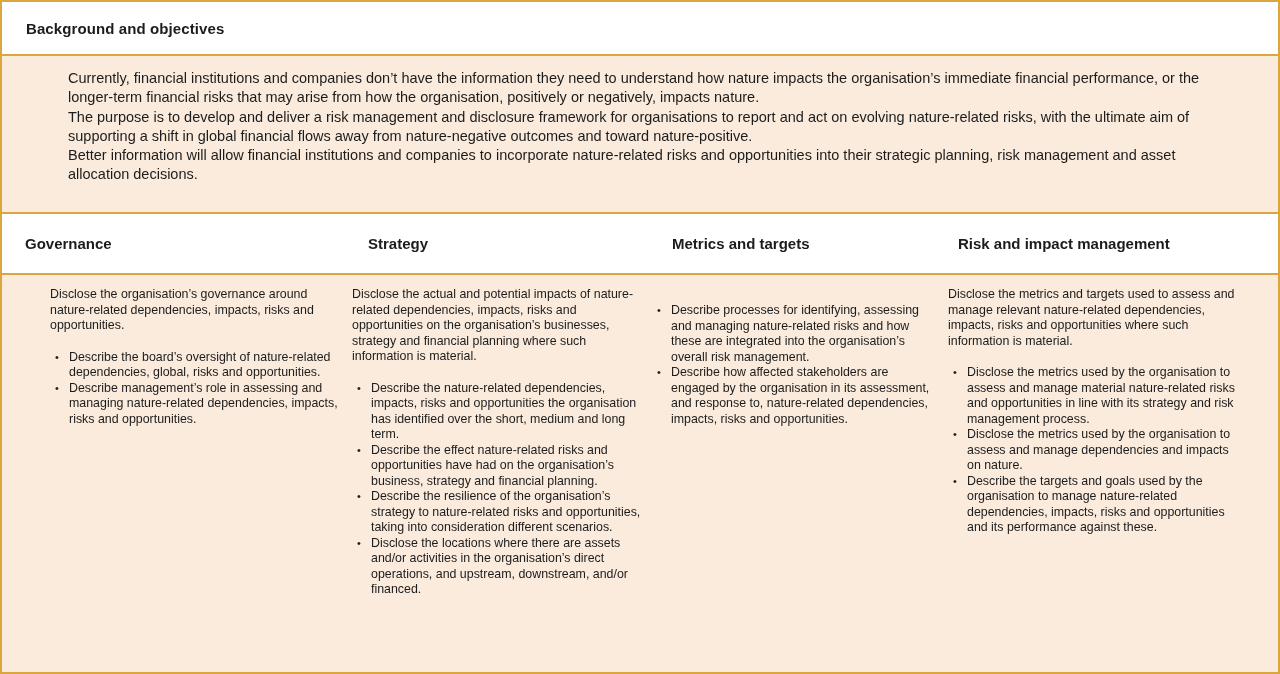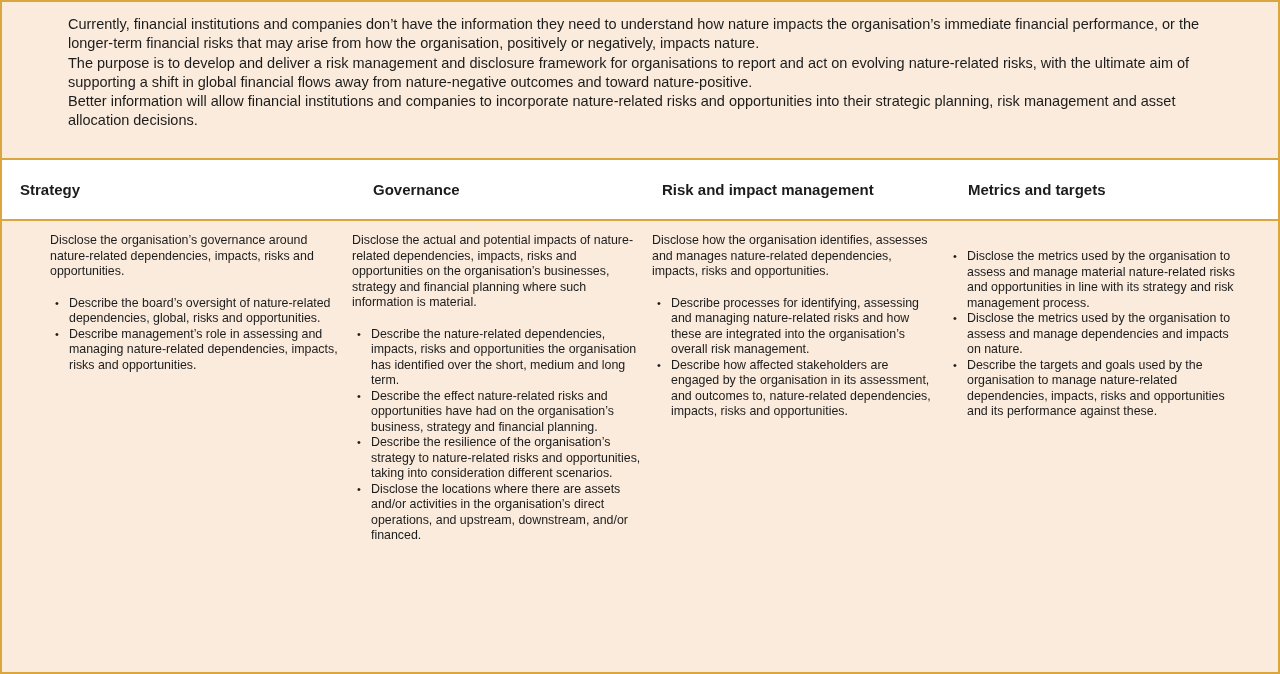--- a/index.html
+++ b/index.html
@@ -57,32 +57,35 @@
   .bullet-list{margin-top:16px;}
   .bullet-item{display:flex;padding-left:5px;}
   .bullet-dot{flex:none;width:14px;font-size:11px;line-height:15.5px;}
   .bullet-text{flex:1;}
 </style>
 </head>
 <body>
 
 <div class="doc">
 
+  <div class="title-row">
+    <div class="title">Background and objectives</div>
+  </div>
 
   <div class="purpose-row">
     <p>Currently, financial institutions and companies don’t have the information they need to understand how nature impacts the organisation’s immediate financial performance, or the longer-term financial risks that may arise from how the organisation, positively or negatively, impacts nature.</p>
     <p>The purpose is to develop and deliver a risk management and disclosure framework for organisations to report and act on evolving nature-related risks, with the ultimate aim of supporting a shift in global financial flows away from nature-negative outcomes and toward nature-positive.</p>
     <p>Better information will allow financial institutions and companies to incorporate nature-related risks and opportunities into their strategic planning, risk management and asset allocation decisions.</p>
   </div>
 
   <div class="pillars-header-row">
+    <div class="pillar-header ph-0">Governance</div>
     <div class="pillar-header ph-1">Strategy</div>
-    <div class="pillar-header ph-0">Governance</div>
+    <div class="pillar-header ph-3">Metrics and targets</div>
     <div class="pillar-header ph-2">Risk and impact management</div>
-    <div class="pillar-header ph-3">Metrics and targets</div>
   </div>
 
   <div class="pillars-body-row">
     <div class="pillar-body pb-0">
       <p class="pillar-intro">Disclose the organisation’s governance around nature-related dependencies, impacts, risks and opportunities.</p>
       <div class="bullet-list">
           <div class="bullet-item">
             <span class="bullet-dot">•</span>
             <span class="bullet-text">Describe the board’s oversight of nature-related dependencies, global, risks and opportunities.</span>
           </div>
@@ -107,33 +110,33 @@
             <span class="bullet-dot">•</span>
             <span class="bullet-text">Describe the resilience of the organisation’s strategy to nature-related risks and opportunities, taking into consideration different scenarios.</span>
           </div>
           <div class="bullet-item">
             <span class="bullet-dot">•</span>
             <span class="bullet-text">Disclose the locations where there are assets and/or activities in the organisation’s direct operations, and upstream, downstream, and/or financed.</span>
           </div>
         </div>
     </div>
     <div class="pillar-body pb-2">
-      <p class="pillar-intro">Disclose how the organisation identifies, assesses and manages nature-related dependencies, impacts, risks and opportunities.</p>
       <div class="bullet-list">
           <div class="bullet-item">
             <span class="bullet-dot">•</span>
             <span class="bullet-text">Describe processes for identifying, assessing and managing nature-related risks and how these are integrated into the organisation’s overall risk management.</span>
           </div>
           <div class="bullet-item">
             <span class="bullet-dot">•</span>
-            <span class="bullet-text">Describe how affected stakeholders are engaged by the organisation in its assessment, and outcomes to, nature-related dependencies, impacts, risks and opportunities.</span>
+            <span class="bullet-text">Describe how affected stakeholders are engaged by the organisation in its assessment, and response to, nature-related dependencies, impacts, risks and opportunities.</span>
           </div>
         </div>
     </div>
     <div class="pillar-body pb-3">
+      <p class="pillar-intro">Disclose the metrics and targets used to assess and manage relevant nature-related dependencies, impacts, risks and opportunities where such information is material.</p>
       <div class="bullet-list">
           <div class="bullet-item">
             <span class="bullet-dot">•</span>
             <span class="bullet-text">Disclose the metrics used by the organisation to assess and manage material nature-related risks and opportunities in line with its strategy and risk management process.</span>
           </div>
           <div class="bullet-item">
             <span class="bullet-dot">•</span>
             <span class="bullet-text">Disclose the metrics used by the organisation to assess and manage dependencies and impacts on nature.</span>
           </div>
           <div class="bullet-item">

